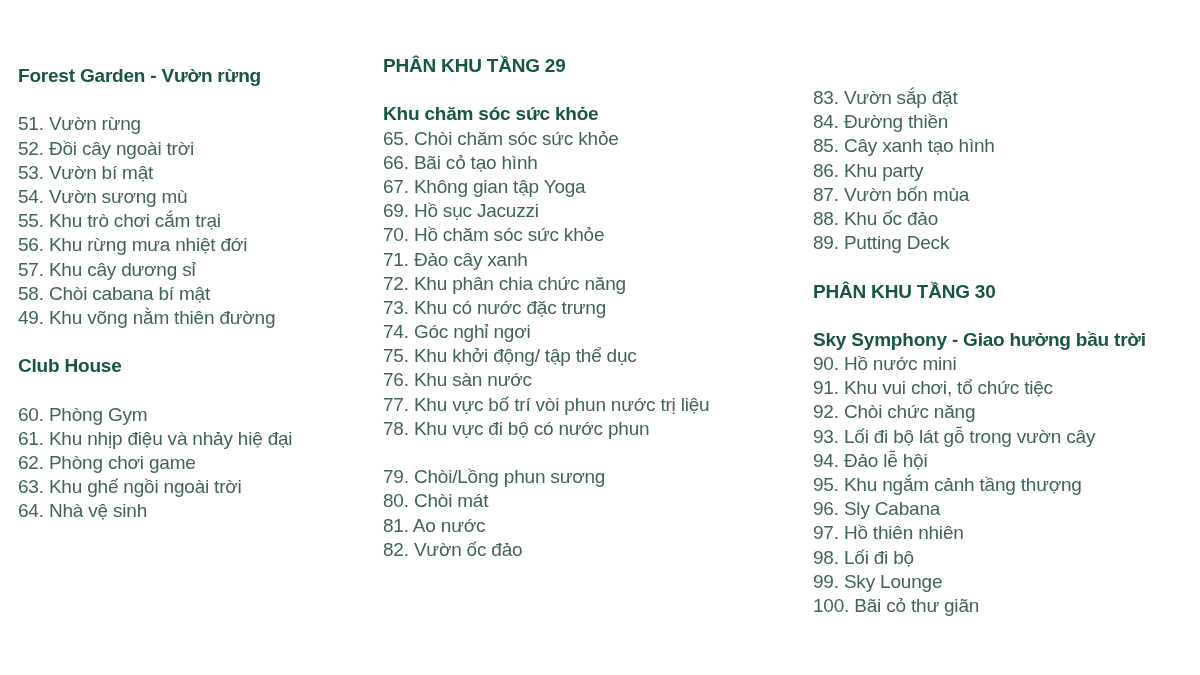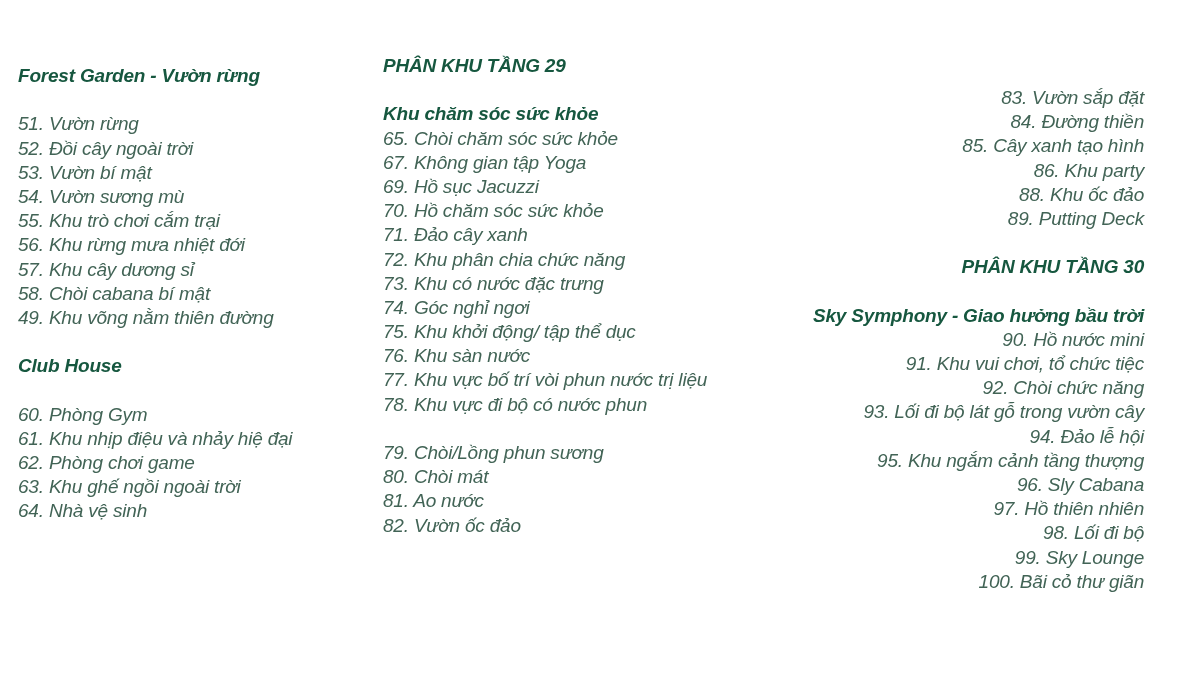--- a/index.html
+++ b/index.html
@@ -10,28 +10,27 @@
     width: 1200px;
     height: 675px;
     background: #ffffff;
     position: relative;
     overflow: hidden;
     font-family: "Liberation Sans", "DejaVu Sans", sans-serif;
   }
   #legend-root {
     position: absolute;
     inset: 0;
-    font-style: italic;
   }
   .col {
     position: absolute;
   }
   .col.c1 { left: 18px;  top: 64px; }
   .col.c2 { left: 383px; top: 54px; }
-  .col.c3 { left: 813px; top: 86px; text-align: right; }
+  .col.c3 { left: 813px; top: 86px; }
   .line {
     height: 24.2px;
     line-height: 24.2px;
     font-size: 19px;
     white-space: nowrap;
     letter-spacing: -0.2px;
   }
   .line.header {
     font-weight: 700;
     color: var(--header-color, #16573f);
@@ -67,20 +66,21 @@
       <div class="line item">61. Khu nhịp điệu và nhảy hiệ đại</div>
       <div class="line item">62. Phòng chơi game</div>
       <div class="line item">63. Khu ghế ngồi ngoài trời</div>
       <div class="line item">64. Nhà vệ sinh</div>
     </div>
     <div class="col c2">
       <div class="line header">PHÂN KHU TẦNG 29</div>
       <div class="line blank"></div>
       <div class="line header">Khu chăm sóc sức khỏe</div>
       <div class="line item">65. Chòi chăm sóc sức khỏe</div>
+      <div class="line item">66. Bãi cỏ tạo hình</div>
       <div class="line item">67. Không gian tập Yoga</div>
       <div class="line item">69. Hồ sục Jacuzzi</div>
       <div class="line item">70. Hồ chăm sóc sức khỏe</div>
       <div class="line item">71. Đảo cây xanh</div>
       <div class="line item">72. Khu phân chia chức năng</div>
       <div class="line item">73. Khu có nước đặc trưng</div>
       <div class="line item">74. Góc nghỉ ngơi</div>
       <div class="line item">75. Khu khởi động/ tập thể dục</div>
       <div class="line item">76. Khu sàn nước</div>
       <div class="line item">77. Khu vực bố trí vòi phun nước trị liệu</div>
@@ -89,20 +89,21 @@
       <div class="line item">79. Chòi/Lồng phun sương</div>
       <div class="line item">80. Chòi mát</div>
       <div class="line item">81. Ao nước</div>
       <div class="line item">82. Vườn ốc đảo</div>
     </div>
     <div class="col c3">
       <div class="line item">83. Vườn sắp đặt</div>
       <div class="line item">84. Đường thiền</div>
       <div class="line item">85. Cây xanh tạo hình</div>
       <div class="line item">86. Khu party</div>
+      <div class="line item">87. Vườn bốn mùa</div>
       <div class="line item">88. Khu ốc đảo</div>
       <div class="line item">89. Putting Deck</div>
       <div class="line blank"></div>
       <div class="line header">PHÂN KHU TẦNG 30</div>
       <div class="line blank"></div>
       <div class="line header">Sky Symphony - Giao hưởng bầu trời</div>
       <div class="line item">90. Hồ nước mini</div>
       <div class="line item">91. Khu vui chơi, tổ chức tiệc</div>
       <div class="line item">92. Chòi chức năng</div>
       <div class="line item">93. Lối đi bộ lát gỗ trong vườn cây</div>

